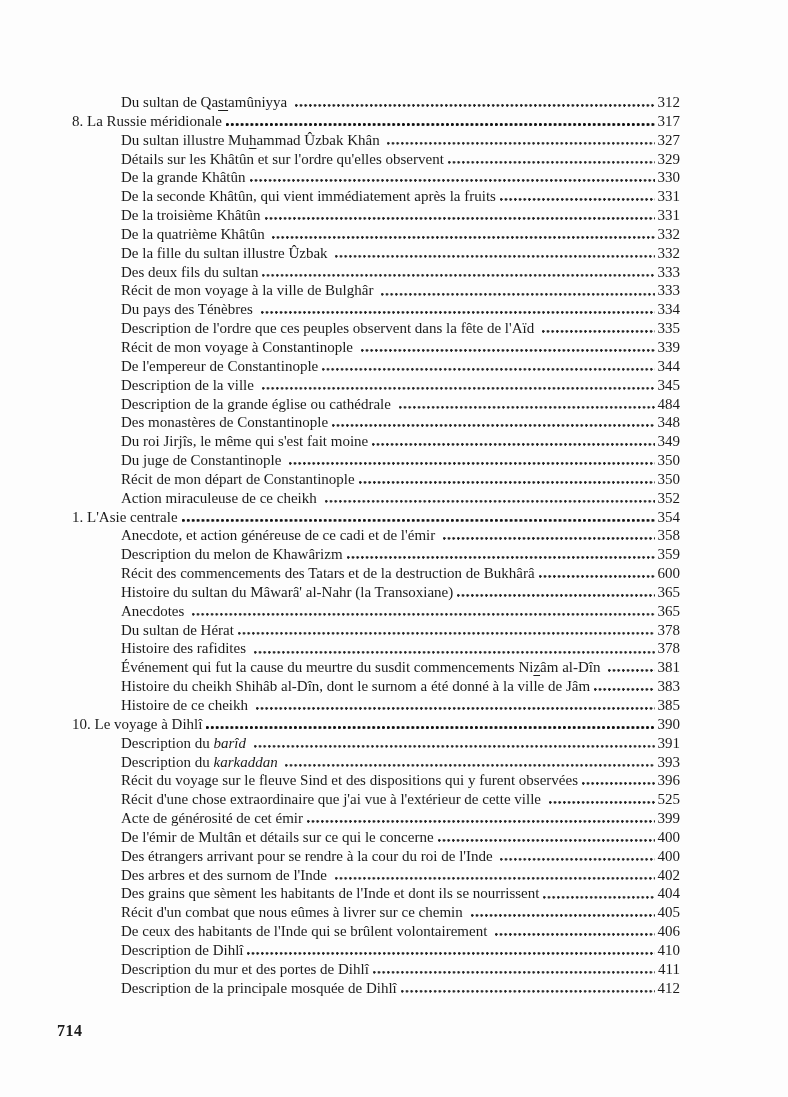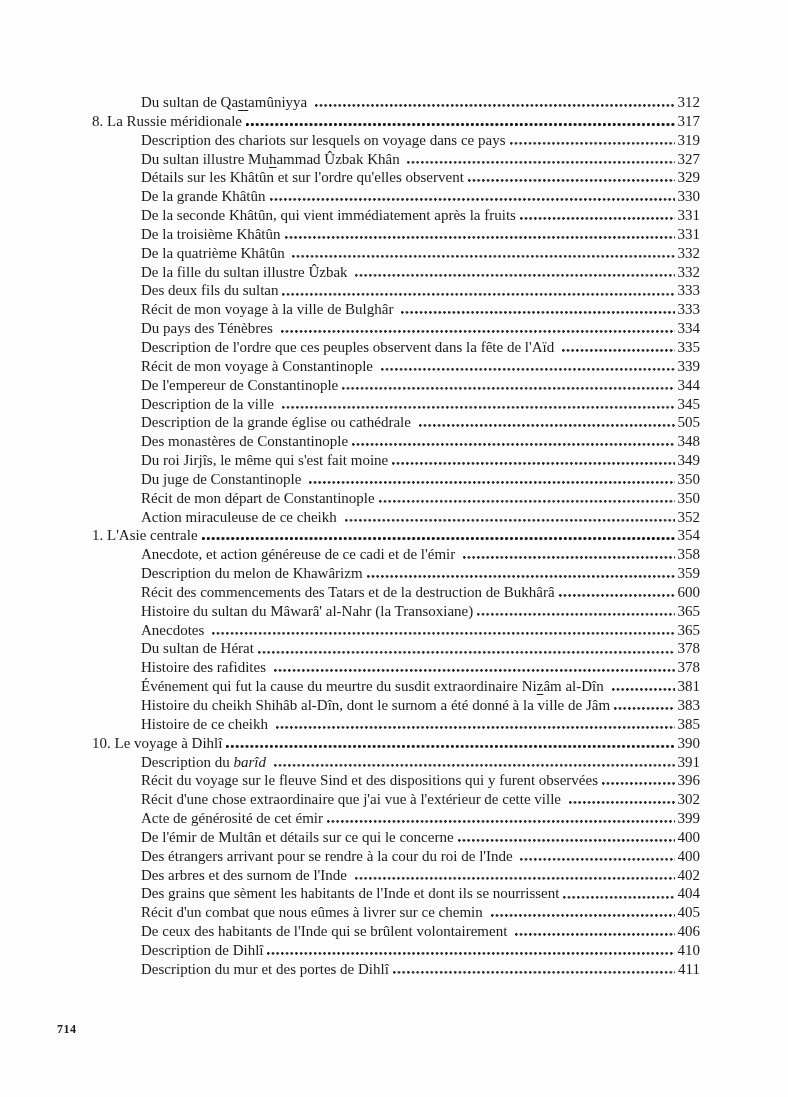--- a/index.html
+++ b/index.html
@@ -10,21 +10,21 @@
     width: 788px;
     height: 1097px;
     background: #fdfdfd;
     position: relative;
     overflow: hidden;
     font-family: "Liberation Serif", "DejaVu Serif", serif;
     color: #1b1b1b;
   }
   .toc {
     position: absolute;
-    left: 92px;
+    left: 72px;
     top: 93px;
     width: 608px;
   }
   .row {
     display: flex;
     align-items: baseline;
     height: 18.85px;
     line-height: 18.85px;
     font-size: 15px;
     white-space: pre;
@@ -54,45 +54,40 @@
     background-image: radial-gradient(circle at 1.4px 1.4px, #111111 1.22px, rgba(0,0,0,0) 1.6px);
     background-size: 4.9px 4.6px;
   }
   .pagenum {
     flex: 0 0 auto;
   }
   .folio {
     position: absolute;
     left: 57px;
     top: 1022px;
-    font-size: 12px;
+    font-size: 16px;
     font-weight: 700;
     letter-spacing: 0.5px;
   }
 </style>
 </head>
 <body style="background: rgb(253, 253, 253); color: rgb(27, 27, 27);">
 
 <main class="toc" id="toc">
     <div class="row sub">
     <span class="title"><span>Du sultan de Qa</span><span class="ul">st</span><span>amûniyya </span></span>
     <span class="leader"></span>
     <span class="pagenum">312</span>
   </div>
     <div class="row chapter">
     <span class="title"><span>8. La Russie méridionale</span></span>
     <span class="leader"></span>
     <span class="pagenum">317</span>
   </div>
     <div class="row sub">
-    <span class="title"><span>Description des chariots sur lesquels on voyage dans ce pays</span></span>
-    <span class="leader"></span>
-    <span class="pagenum">319</span>
-  </div>
-    <div class="row sub">
     <span class="title"><span>Du sultan illustre Mu</span><span class="ul">h</span><span>ammad Ûzbak Khân </span></span>
     <span class="leader"></span>
     <span class="pagenum">327</span>
   </div>
     <div class="row sub">
     <span class="title"><span>Détails sur les Khâtûn et sur l'ordre qu'elles observent</span></span>
     <span class="leader"></span>
     <span class="pagenum">329</span>
   </div>
     <div class="row sub">
@@ -151,21 +146,21 @@
     <span class="pagenum">344</span>
   </div>
     <div class="row sub">
     <span class="title"><span>Description de la ville </span></span>
     <span class="leader"></span>
     <span class="pagenum">345</span>
   </div>
     <div class="row sub">
     <span class="title"><span>Description de la grande église ou cathédrale </span></span>
     <span class="leader"></span>
-    <span class="pagenum">505</span>
+    <span class="pagenum">484</span>
   </div>
     <div class="row sub">
     <span class="title"><span>Des monastères de Constantinople</span></span>
     <span class="leader"></span>
     <span class="pagenum">348</span>
   </div>
     <div class="row sub">
     <span class="title"><span>Du roi Jirjîs, le même qui s'est fait moine</span></span>
     <span class="leader"></span>
     <span class="pagenum">349</span>
@@ -219,21 +214,21 @@
     <span class="title"><span>Du sultan de Hérat</span></span>
     <span class="leader"></span>
     <span class="pagenum">378</span>
   </div>
     <div class="row sub">
     <span class="title"><span>Histoire des rafidites </span></span>
     <span class="leader"></span>
     <span class="pagenum">378</span>
   </div>
     <div class="row sub">
-    <span class="title"><span>Événement qui fut la cause du meurtre du susdit extraordinaire Ni</span><span class="ul">z</span><span>âm al-Dîn </span></span>
+    <span class="title"><span>Événement qui fut la cause du meurtre du susdit commencements Ni</span><span class="ul">z</span><span>âm al-Dîn </span></span>
     <span class="leader"></span>
     <span class="pagenum">381</span>
   </div>
     <div class="row sub">
     <span class="title"><span>Histoire du cheikh Shihâb al-Dîn, dont le surnom a été donné à la ville de Jâm</span></span>
     <span class="leader"></span>
     <span class="pagenum">383</span>
   </div>
     <div class="row sub">
     <span class="title"><span>Histoire de ce cheikh </span></span>
@@ -244,28 +239,33 @@
     <span class="title"><span>10. Le voyage à Dihlî</span></span>
     <span class="leader"></span>
     <span class="pagenum">390</span>
   </div>
     <div class="row sub">
     <span class="title"><span>Description du </span><span class="it">barîd</span><span> </span></span>
     <span class="leader"></span>
     <span class="pagenum">391</span>
   </div>
     <div class="row sub">
+    <span class="title"><span>Description du </span><span class="it">karkaddan</span><span> </span></span>
+    <span class="leader"></span>
+    <span class="pagenum">393</span>
+  </div>
+    <div class="row sub">
     <span class="title"><span>Récit du voyage sur le fleuve Sind et des dispositions qui y furent observées</span></span>
     <span class="leader"></span>
     <span class="pagenum">396</span>
   </div>
     <div class="row sub">
     <span class="title"><span>Récit d'une chose extraordinaire que j'ai vue à l'extérieur de cette ville </span></span>
     <span class="leader"></span>
-    <span class="pagenum">302</span>
+    <span class="pagenum">525</span>
   </div>
     <div class="row sub">
     <span class="title"><span>Acte de générosité de cet émir</span></span>
     <span class="leader"></span>
     <span class="pagenum">399</span>
   </div>
     <div class="row sub">
     <span class="title"><span>De l'émir de Multân et détails sur ce qui le concerne</span></span>
     <span class="leader"></span>
     <span class="pagenum">400</span>
@@ -297,16 +297,21 @@
   </div>
     <div class="row sub">
     <span class="title"><span>Description de Dihlî</span></span>
     <span class="leader"></span>
     <span class="pagenum">410</span>
   </div>
     <div class="row sub">
     <span class="title"><span>Description du mur et des portes de Dihlî</span></span>
     <span class="leader"></span>
     <span class="pagenum">411</span>
+  </div>
+    <div class="row sub">
+    <span class="title"><span>Description de la principale mosquée de Dihlî</span></span>
+    <span class="leader"></span>
+    <span class="pagenum">412</span>
   </div>
   </main>
 
 <div class="folio">714</div>
 
 </body></html>

